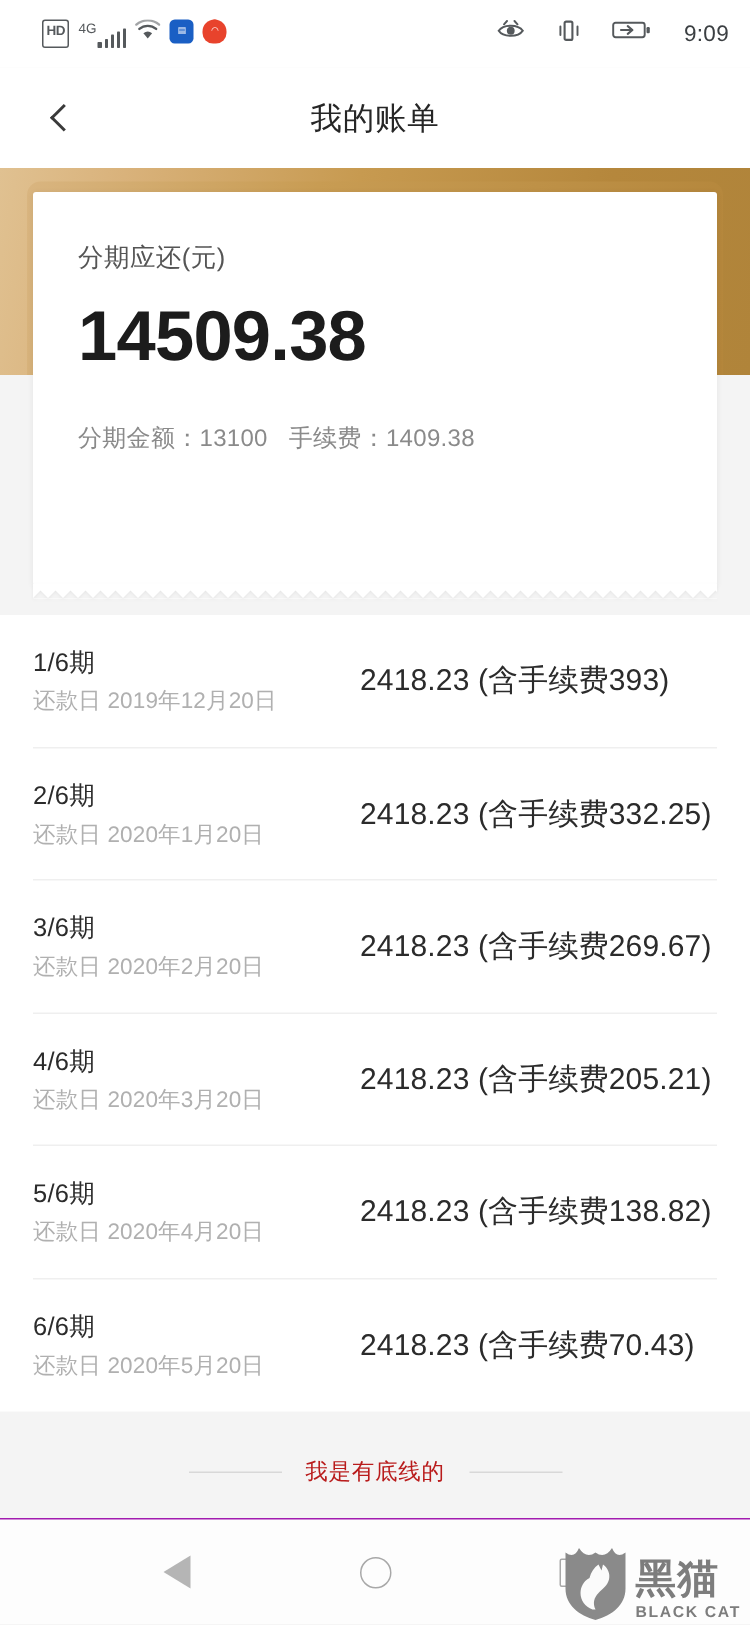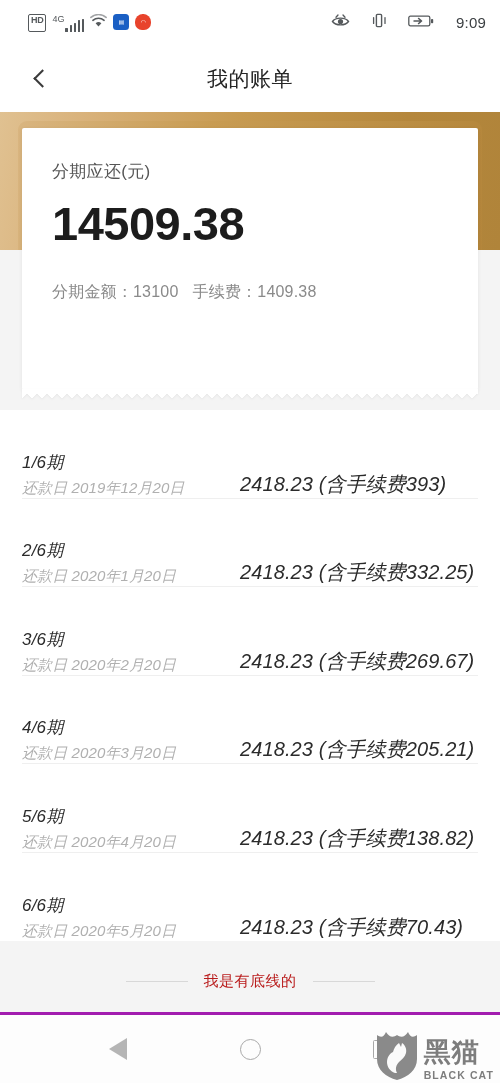--- a/index.html
+++ b/index.html
@@ -167,24 +167,23 @@
   .list {
     position: absolute;
     left: 0; right: 0;
     top: 410px;
     background: #ffffff;
     padding: 0 22px;
   }
   .inst-row {
     position: relative;
     display: flex;
-    align-items: flex-end;
+    align-items: center;
     height: 88.5px;
     border-bottom: 1px solid #efefef;
-    font-style: italic;
   }
   .inst-row:last-child { border-bottom: none; }
   .inst-left { width: 218px; flex: none; }
   .inst-term {
     font-size: 17px;
     color: #2b2b2b;
     letter-spacing: 0.2px;
   }
   .inst-date {
     margin-top: 5px;
@@ -214,21 +213,21 @@
   }
   .end-line { width: 62px; height: 1px; background: #d8d8d8; }
   .end-text { font-size: 15px; color: #b91c1c; letter-spacing: 0.5px; }
 
   
   .sys-nav {
     position: absolute;
     left: 0; right: 0; bottom: 0;
     height: 71px;
     background: #fdfdfd;
-    border-top: 3px solid #a21caf;
+    border-top: 1px solid #a21caf;
     display: flex;
     align-items: center;
     justify-content: space-around;
     padding: 0 52px;
   }
   .nav-ico { display: flex; align-items: center; justify-content: center; width: 52px; height: 52px; }
   .tri-back {
     width: 0; height: 0;
     border-top: 11px solid transparent;
     border-bottom: 11px solid transparent;

